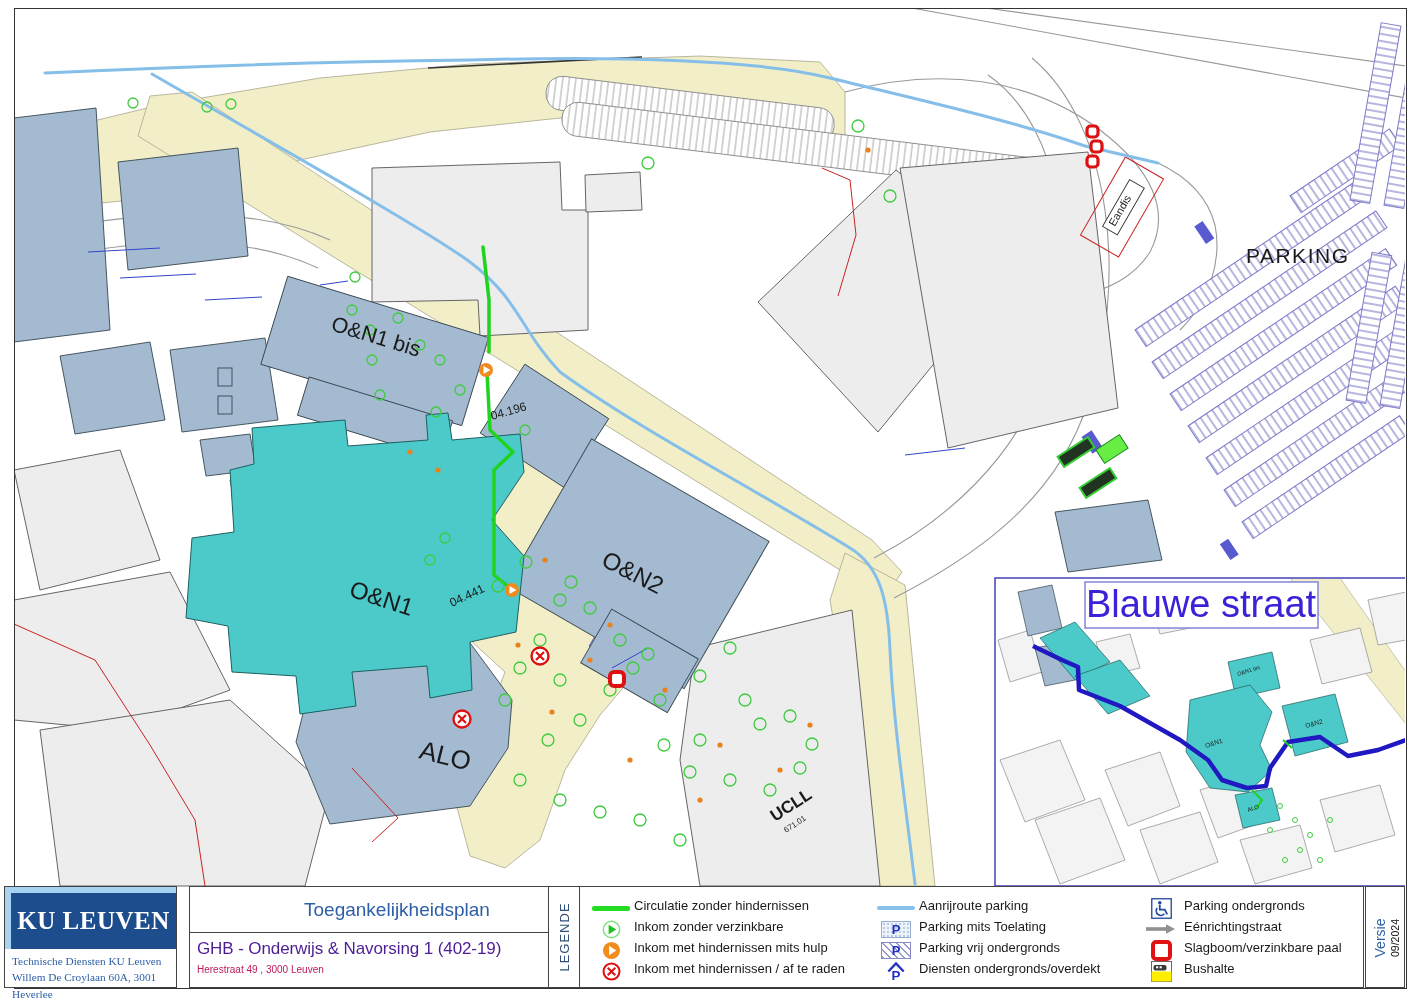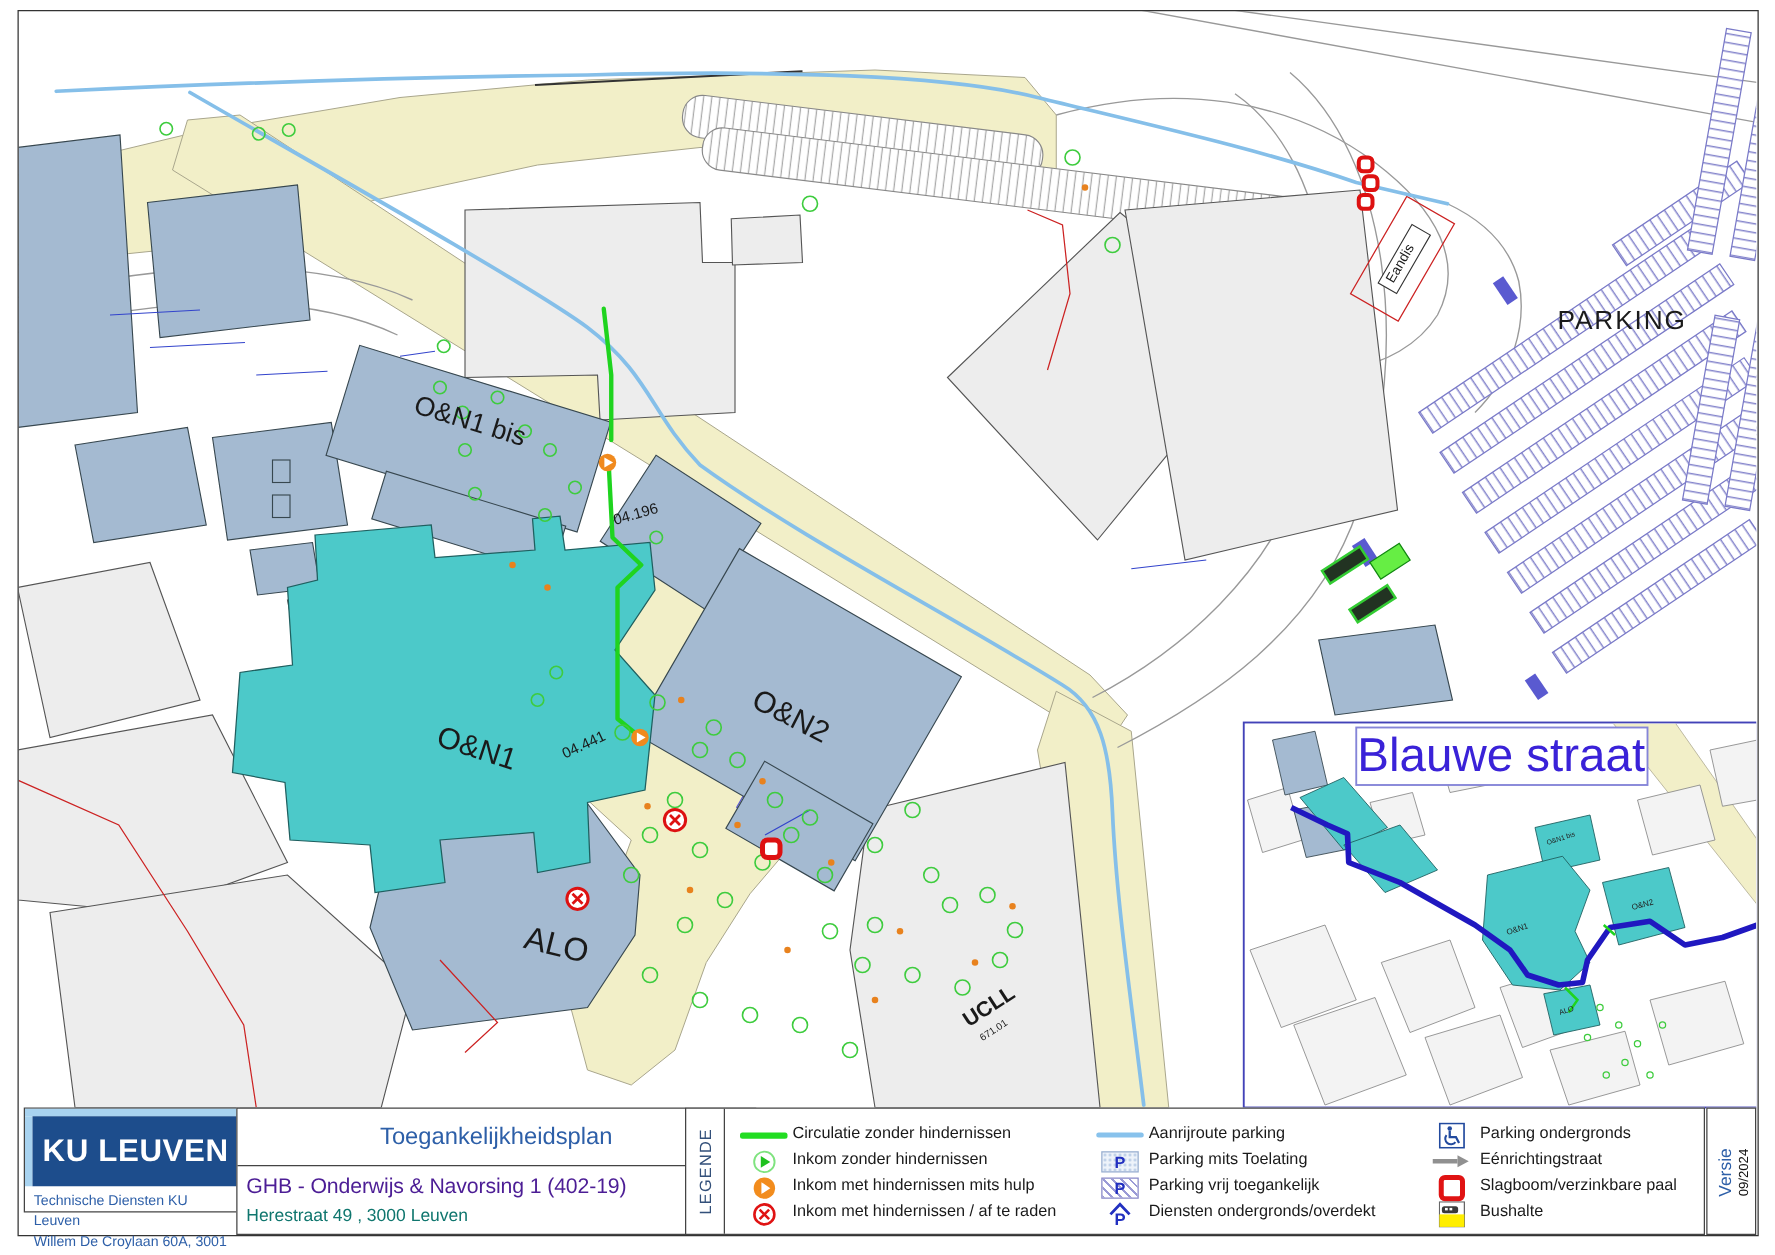--- a/index.html
+++ b/index.html
@@ -5,32 +5,32 @@
   html,body{margin:0;padding:0;background:#fff;}
   #page{position:relative;width:1420px;height:1004px;background:#fff;overflow:hidden;
         font-family:"Liberation Sans",sans-serif;}
   #map-svg{position:absolute;left:0;top:0;}
   svg text{font-family:"Liberation Sans",sans-serif;}
   .page-border{position:absolute;left:14px;top:8px;width:1391px;height:979px;border:1px solid #333;}
 
   
   .fbox{position:absolute;background:#fff;border:1px solid #444;box-sizing:border-box;}
   
-  #logo-box{left:19px;top:886px;width:173px;height:84px;}
+  #logo-box{left:4px;top:886px;width:173px;height:102px;font-family:Liberation Serif, serif;}
   .logo-top{position:absolute;left:0;top:0;right:0;height:6px;background:#a8d3f0;}
   .logo-side{position:absolute;left:0;top:6px;width:6px;height:56px;background:#a8d3f0;}
   .logo-navy{position:absolute;left:6px;top:6px;right:0;height:56px;background:#1d4d8c;
              color:#fff;font-weight:bold;font-size:25px;letter-spacing:.5px;
              display:flex;align-items:center;justify-content:center;}
   .logo-lines{position:absolute;left:7px;top:66px;right:2px;color:#2d5fa8;font-size:11.3px;line-height:1.45;}
   
   #title-box{left:189px;top:886px;width:416px;height:102px;}
   .plan-type{height:45px;line-height:45px;text-align:center;color:#2d5fa8;font-size:19px;border-bottom:1px solid #444;}
   .main-title{padding:6px 5px 0 7px;font-size:17px;color:#4c1d95;white-space:nowrap;letter-spacing:-.1px;}
-  .addr{padding:5px 5px 0 7px;font-size:14px;color:#0f766e;}
+  .addr{padding:5px 5px 0 7px;font-size:10px;color:#be185d;}
   
   #legend-box{left:548px;top:886px;width:816px;height:102px;}
   .legend-head-col{position:absolute;left:0;top:0;bottom:0;width:30px;border-right:1px solid #444;}
   .vtext{position:absolute;white-space:nowrap;transform:translate(-50%,-50%) rotate(-90deg);}
   .legend-head{left:15px;top:50px;color:#33507a;font-size:13px;letter-spacing:1px;}
   .li{position:absolute;height:20px;display:flex;}
   .ic{width:46px;display:flex;justify-content:center;align-items:center;flex:none;}
   .lt{font-size:13px;color:#1a1a1a;white-space:nowrap;}
   .sw-green{width:38px;height:5px;background:#22dd22;border-radius:2px;}
   .sw-blue{width:38px;height:4px;background:#88c2ec;border-radius:2px;}
@@ -406,21 +406,21 @@
         </span>
     <span class="lt">Circulatie zonder hindernissen</span>
   </div>
   <div class="li" style="left:39px;top:32px">
     <span class="ic">
       <svg width="19" height="19" viewBox="0 0 20 20">
             <circle cx="10" cy="10" r="8.6" fill="#fff" stroke="#7fe37f" stroke-width="1.6"></circle>
             <polygon points="7,5 15,10 7,15" fill="#1fc11f"></polygon>
           </svg>
     </span>
-    <span class="lt">Inkom zonder hindernissen</span>
+    <span class="lt">Inkom zonder verzinkbare</span>
   </div>
   <div class="li" style="left:39px;top:53px">
     <span class="ic">
       <svg width="19" height="19" viewBox="0 0 20 20">
             <circle cx="10" cy="10" r="9" fill="#f28c1d"></circle>
             <polygon points="7.5,5 15,10 7.5,15" fill="#fff"></polygon>
           </svg>
     </span>
     <span class="lt">Inkom met hindernissen mits hulp</span>
   </div>
@@ -443,21 +443,21 @@
   <div class="li" style="left:324px;top:32px">
     <span class="ic">
           <span class="pbox dots">P</span>
         </span>
     <span class="lt">Parking mits Toelating</span>
   </div>
   <div class="li" style="left:324px;top:53px">
     <span class="ic">
           <span class="pbox hatch">P</span>
         </span>
-    <span class="lt">Parking vrij toegankelijk</span>
+    <span class="lt">Parking vrij ondergronds</span>
   </div>
   <div class="li" style="left:324px;top:74px">
     <span class="ic">
       <svg width="20" height="21" viewBox="0 0 20 22">
             <polyline points="2,11 10,2.5 18,11" fill="none" stroke="#2230c0" stroke-width="2.4"></polyline>
             <text x="10" y="20" font-size="14" font-weight="bold" fill="#2230c0" text-anchor="middle" font-family="Liberation Sans, sans-serif">P</text>
           </svg>
     </span>
     <span class="lt">Diensten ondergronds/overdekt</span>
   </div>

